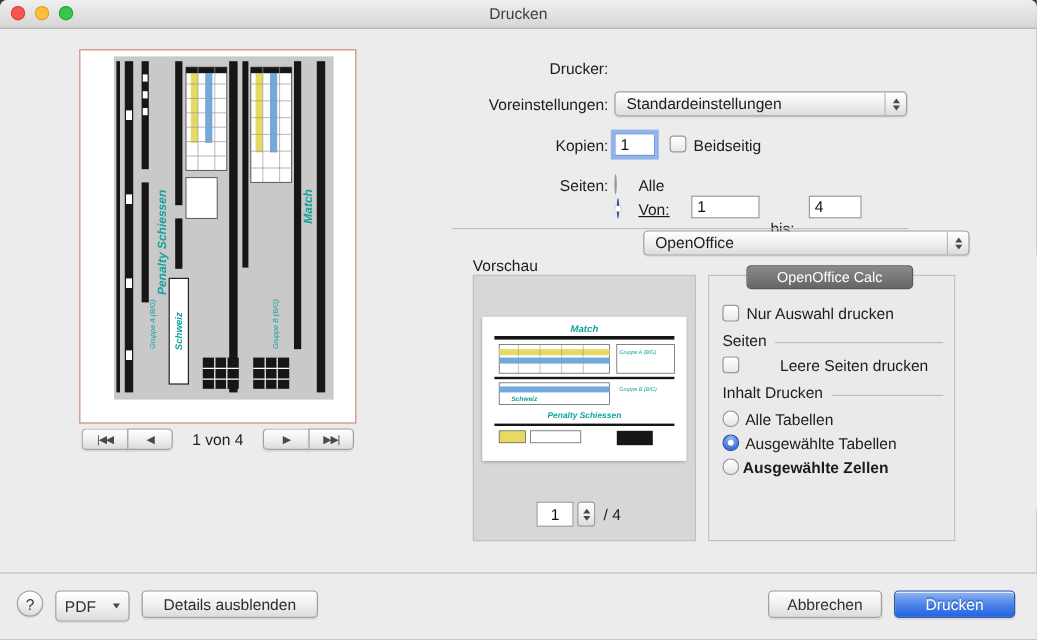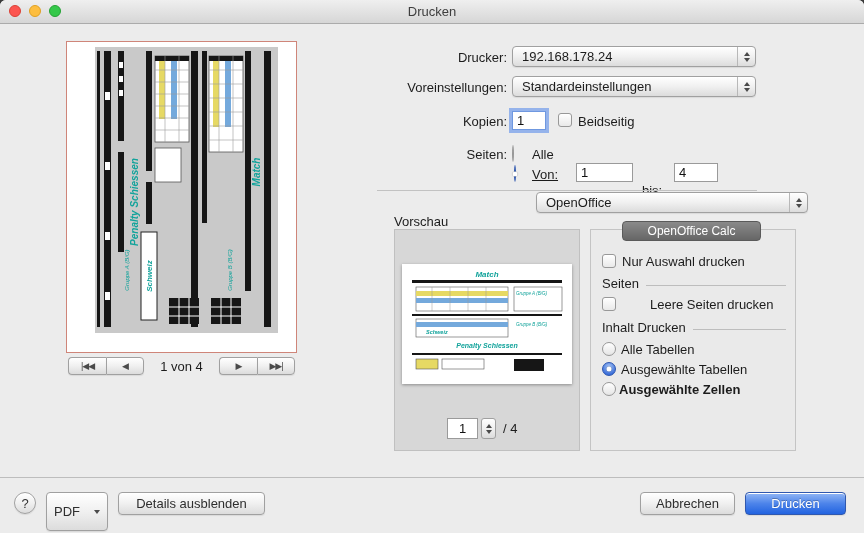--- a/index.html
+++ b/index.html
@@ -182,27 +182,20 @@
   <div class="abs lbl" style="left:144px;top:359px;width:75px;text-align:center;">1 von 4</div>
   <div class="abs btn seg-l navbtn" style="left:219px;top:357px;width:38px;height:18px;">
       <span>▶</span>
     </div>
   <div class="abs btn seg-r navbtn" style="left:257px;top:357px;width:38px;height:18px;">
       <span>▶▶|</span>
     </div>
 
   
   <div class="rlabel" style="top:50px;">Drucker:</div>
-  <div class="abs popup" style="left:512px;top:46px;width:244px;height:21px;">
-    <span>192.168.178.24</span>
-    <span class="arrows">
-        <i class="tri up"></i>
-        <i class="tri down"></i>
-      </span>
-  </div>
 
   <div class="rlabel" style="top:80px;">Voreinstellungen:</div>
   <div class="abs popup" style="left:512px;top:76px;width:244px;height:21px;">
     <span>Standardeinstellungen</span>
     <span class="arrows">
         <i class="tri up"></i>
         <i class="tri down"></i>
       </span>
   </div>
 
@@ -297,21 +290,21 @@
 
     <span class="radio" style="position:absolute;left:11px;top:152px;"></span>
     <span class="lbl" style="position:absolute;left:28px;top:152px;font-weight:bold;">Ausgewählte Zellen</span>
   </div>
 
   
   <div class="footer">
     <div class="btn helpbtn">
         <span>?</span>
       </div>
-    <div class="abs btn" style="left:46px;top:14px;width:62px;height:39px;gap:14px;">
+    <div class="abs btn" style="left:46px;top:14px;width:62px;height:26px;gap:14px;">
       <span>PDF</span>
       <i class="tri down"></i>
     </div>
     <div class="abs btn" style="left:118px;top:14px;width:147px;height:23px;">
         <span>Details ausblenden</span>
       </div>
     <div class="abs btn" style="left:640px;top:14px;width:95px;height:23px;text-align:center;">
         <span>Abbrechen</span>
       </div>
     <div class="abs btn default" style="left:745px;top:14px;width:101px;height:23px;">

